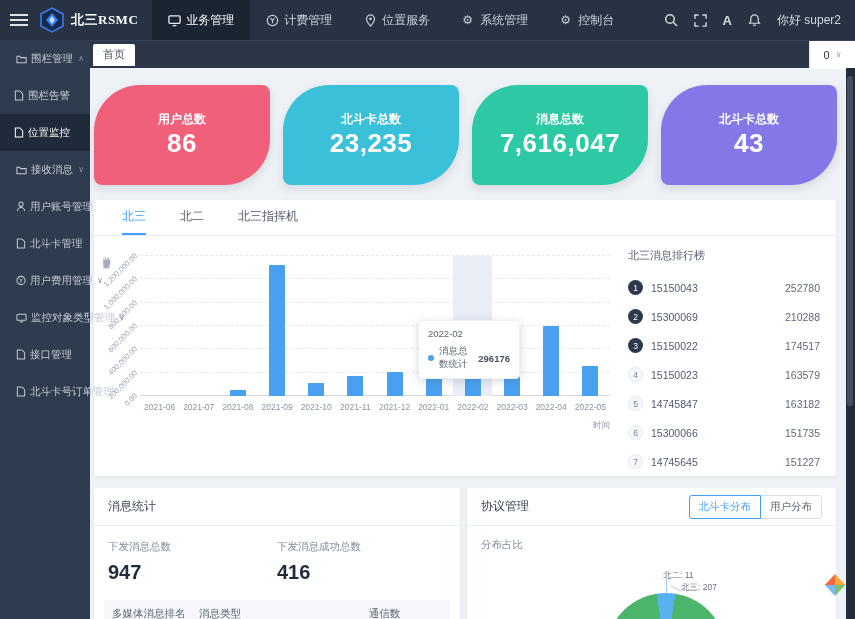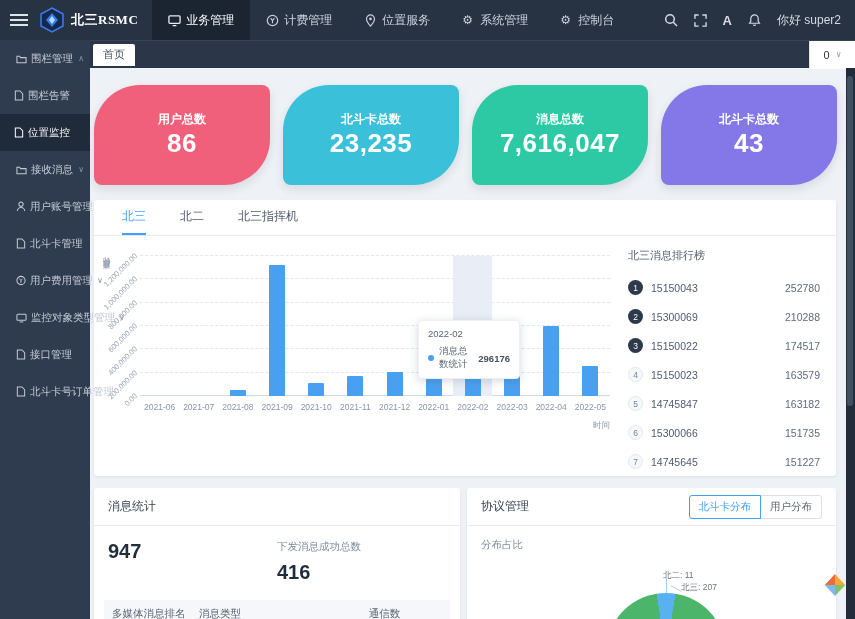--- a/index.html
+++ b/index.html
@@ -377,20 +377,21 @@
       </div>
     </div>
   </div>
 
   <div class="panel left-panel">
     <div class="panel-hd">
       <span>消息统计</span>
     </div>
     <div class="metrics">
       <div class="metric">
+        <div class="m-label">下发消息总数</div>
         <div class="m-value">947</div>
       </div>
       <div class="metric">
         <div class="m-label">下发消息成功总数</div>
         <div class="m-value">416</div>
       </div>
     </div>
     <div class="mtable-hd">
       <span class="c1">多媒体消息排名</span>
       <span class="c2">消息类型</span>

